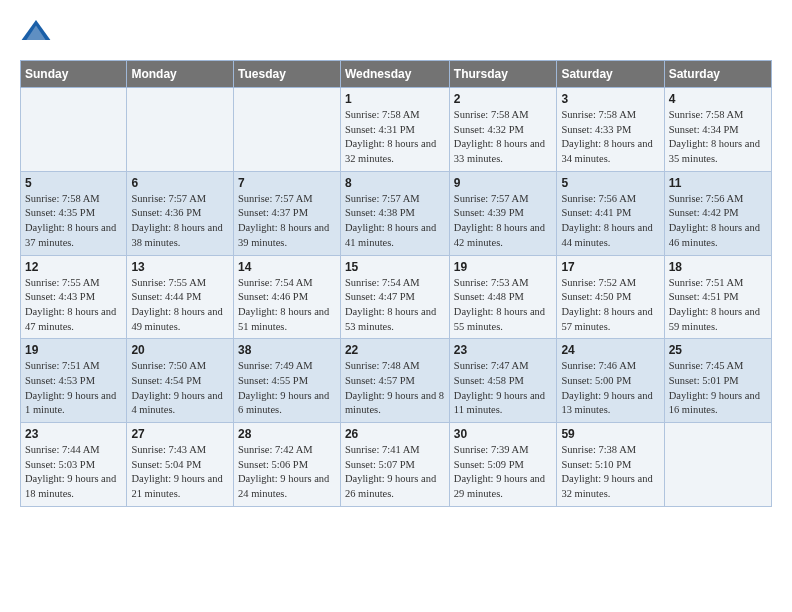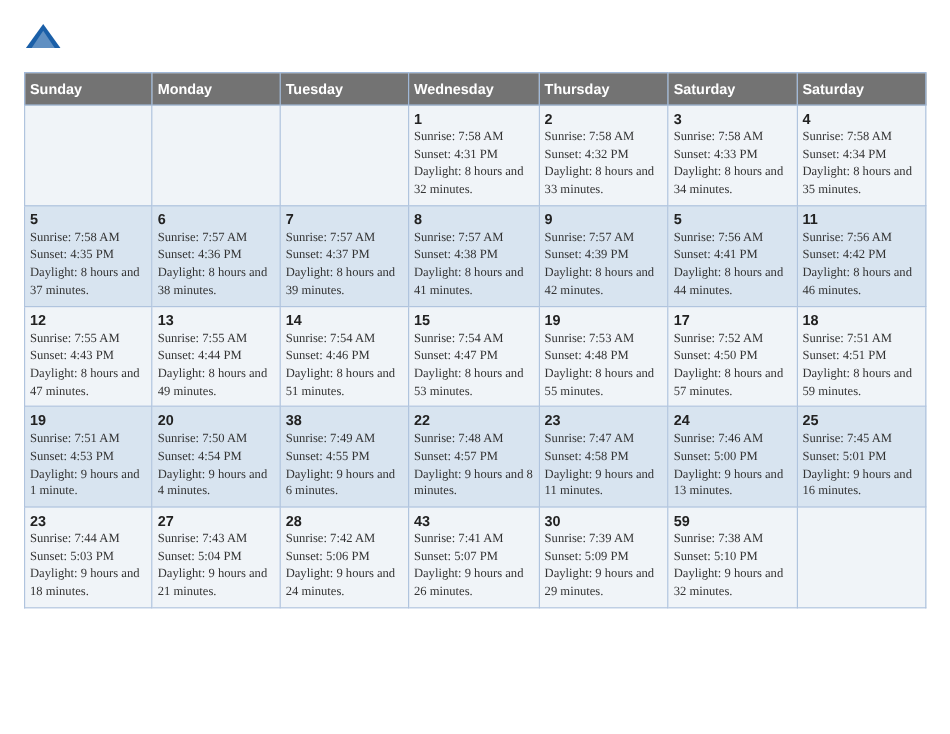--- a/index.html
+++ b/index.html
@@ -252,21 +252,21 @@
           </td>
           <td>
             <div class="day-number">27</div>
             <div class="day-info">Sunrise: 7:43 AM<br>Sunset: 5:04 PM<br>Daylight: 9 hours and 21 minutes.</div>
           </td>
           <td>
             <div class="day-number">28</div>
             <div class="day-info">Sunrise: 7:42 AM<br>Sunset: 5:06 PM<br>Daylight: 9 hours and 24 minutes.</div>
           </td>
           <td>
-            <div class="day-number">43</div>
+            <div class="day-number">26</div>
             <div class="day-info">Sunrise: 7:41 AM<br>Sunset: 5:07 PM<br>Daylight: 9 hours and 26 minutes.</div>
           </td>
           <td>
             <div class="day-number">30</div>
             <div class="day-info">Sunrise: 7:39 AM<br>Sunset: 5:09 PM<br>Daylight: 9 hours and 29 minutes.</div>
           </td>
           <td>
             <div class="day-number">59</div>
             <div class="day-info">Sunrise: 7:38 AM<br>Sunset: 5:10 PM<br>Daylight: 9 hours and 32 minutes.</div>
           </td>

